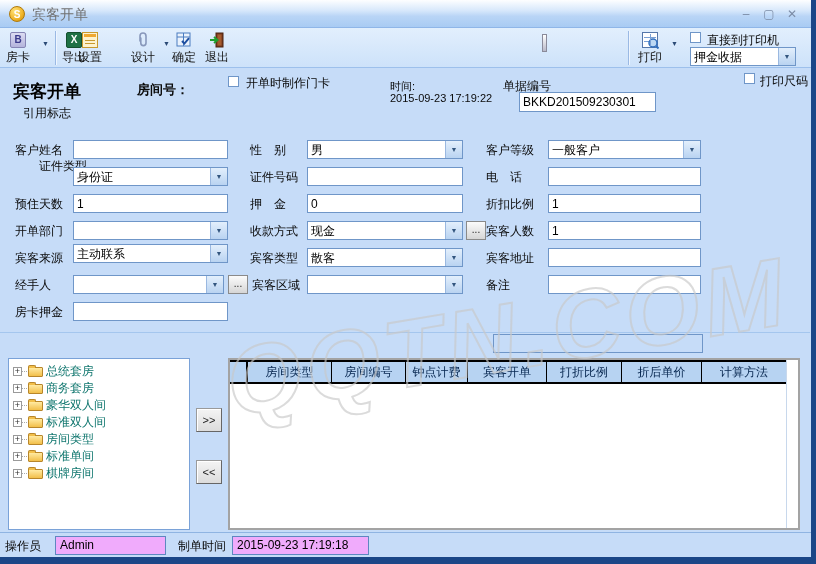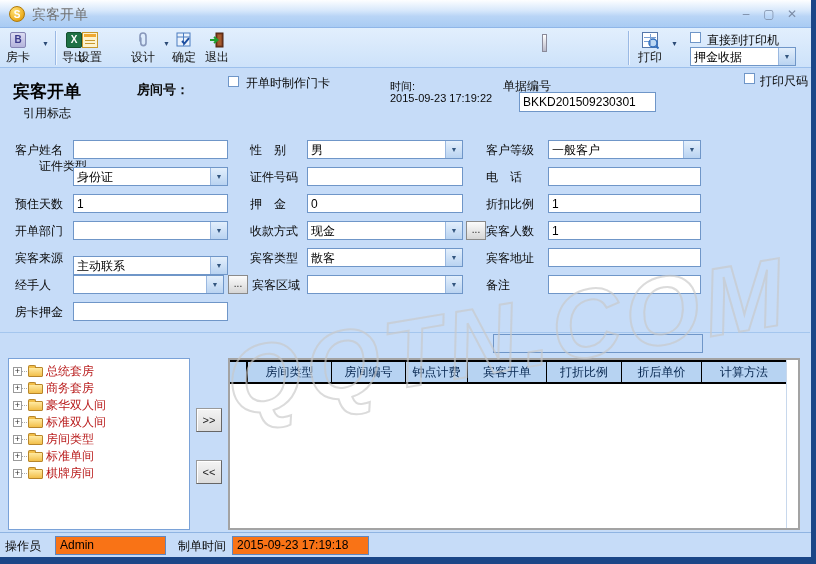--- a/index.html
+++ b/index.html
@@ -47,33 +47,33 @@
   .formtitle{font-size:17px;font-weight:bold;color:#000;}
   .small{font-size:11px;color:#0a0a0a;white-space:nowrap;}
   
   .tree{left:8px;top:358px;width:182px;height:172px;background:#fff;border:1px solid #7aa2d8;box-sizing:border-box;overflow:hidden;}
   .titem{position:absolute;left:4px;display:flex;align-items:center;height:16px;white-space:nowrap;}
   .plus{width:9px;height:9px;border:1px solid #9a9a9a;background:#fff;font-size:9px;line-height:7px;text-align:center;color:#333;box-sizing:border-box;}
   .plus::before{content:"+";}
   .dotline{width:6px;height:1px;background:repeating-linear-gradient(90deg,#aaa 0 1px,transparent 1px 2px);}
   .folder{width:15px;height:10px;background:linear-gradient(#ffeaa2,#f2bf4a);border:1px solid #b8862a;border-radius:1px;position:relative;margin-top:2px;box-sizing:border-box;}
   .folder::before{content:"";position:absolute;top:-3px;left:-1px;width:6px;height:2px;background:#f2bf4a;border:1px solid #b8862a;border-bottom:none;border-radius:2px 2px 0 0;}
-  .tlabel{font-size:12px;color:#b91c1c;margin-left:3px;}
+  .tlabel{font-size:12px;color:#0f766e;margin-left:3px;}
   .mvbtn{width:26px;height:24px;background:linear-gradient(#f4f4f4,#dcdcdc);border:1px solid #9a9a9a;
     border-right-color:#666;border-bottom-color:#666;box-shadow:inset 1px 1px 0 #fff;
     font-size:11px;color:#222;text-align:center;line-height:22px;box-sizing:border-box;cursor:default;}
   .grid{left:228px;top:358px;width:572px;height:172px;background:#fff;border:2px solid #a3a3a3;box-sizing:border-box;}
   .ghead{position:absolute;left:0;top:0;right:11px;height:24px;display:flex;
     border-top:2px solid #000;border-bottom:2px solid #000;background:#b7d3f2;box-sizing:border-box;}
   .gcell{border-right:1px solid #000;font-size:12px;color:#06264f;display:flex;align-items:center;justify-content:center;box-sizing:border-box;}
   .gind{width:18px;border-right:2px solid #000;}
   .gscroll{position:absolute;right:0;top:0;width:11px;height:100%;background:#fff;border-left:1px solid #c8d8ec;}
   
   .statusbar{left:0;top:532px;width:100%;height:25px;background:#c6dcf8;border-top:1px solid #8fb4e2;box-sizing:border-box;}
-  .sfield{height:19px;background:#f97316;border:1px solid #5f87c0;font-size:12px;color:#000;padding:1px 4px 0;box-sizing:border-box;white-space:nowrap;overflow:hidden;}
+  .sfield{height:19px;background:#f0abfc;border:1px solid #5f87c0;font-size:12px;color:#000;padding:1px 4px 0;box-sizing:border-box;white-space:nowrap;overflow:hidden;}
   
   .watermark{left:195px;top:282px;width:625px;text-align:center;transform:rotate(-9.5deg);
     font-size:96px;font-style:italic;font-weight:bold;letter-spacing:5px;
     color:transparent;-webkit-text-stroke:2px #c9c9c9;opacity:.65;pointer-events:none;z-index:60;white-space:nowrap;}
   .panelbox{border:1px solid #6f96c8;box-sizing:border-box;}
   svg{display:block;}
 </style>
 </head>
 <body>
 
@@ -201,21 +201,21 @@
   <span class="abs lbl" style="left:250px;top:223px;">收款方式</span>
   <div class="abs combo" style="left:307px;top:221px;width:156px;">
     <span class="combo-val">现金</span>
     <span class="combo-btn">▼</span>
   </div>
   <div class="abs ellbtn" style="left:466px;top:221px;">...</div>
   <span class="abs lbl" style="left:486px;top:223px;">宾客人数</span>
   <input class="abs tb" style="left: 548px; top: 221px; width: 153px;" value="1">
 
   <span class="abs lbl" style="left:15px;top:250px;">宾客来源</span>
-  <div class="abs combo" style="left:73px;top:256px;width:155px;">
+  <div class="abs combo" style="left:73px;top:244px;width:155px;">
     <span class="combo-val">主动联系</span>
     <span class="combo-btn">▼</span>
   </div>
   <span class="abs lbl" style="left:250px;top:250px;">宾客类型</span>
   <div class="abs combo" style="left:307px;top:248px;width:156px;">
     <span class="combo-val">散客</span>
     <span class="combo-btn">▼</span>
   </div>
   <span class="abs lbl" style="left:486px;top:250px;">宾客地址</span>
   <input class="abs tb" style="left: 548px; top: 248px; width: 153px;" value="">

